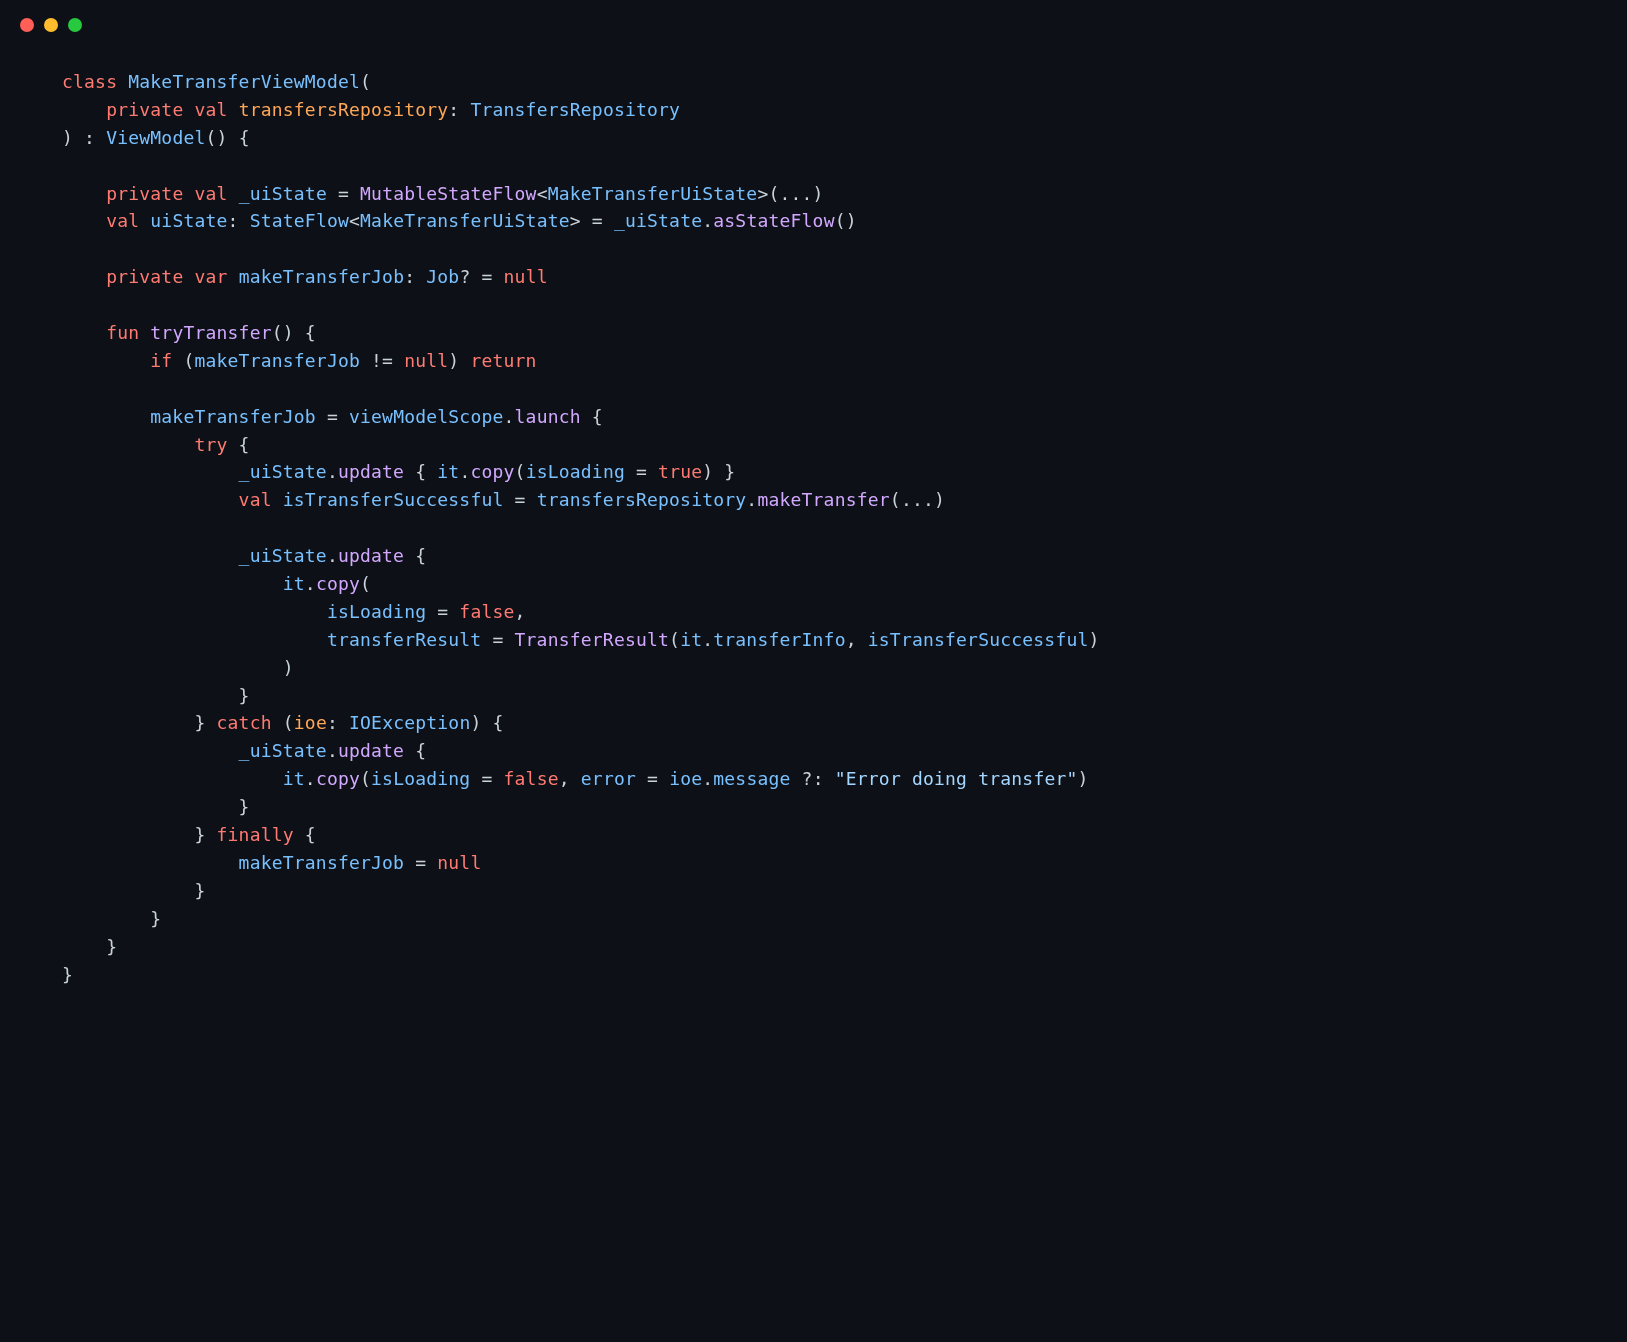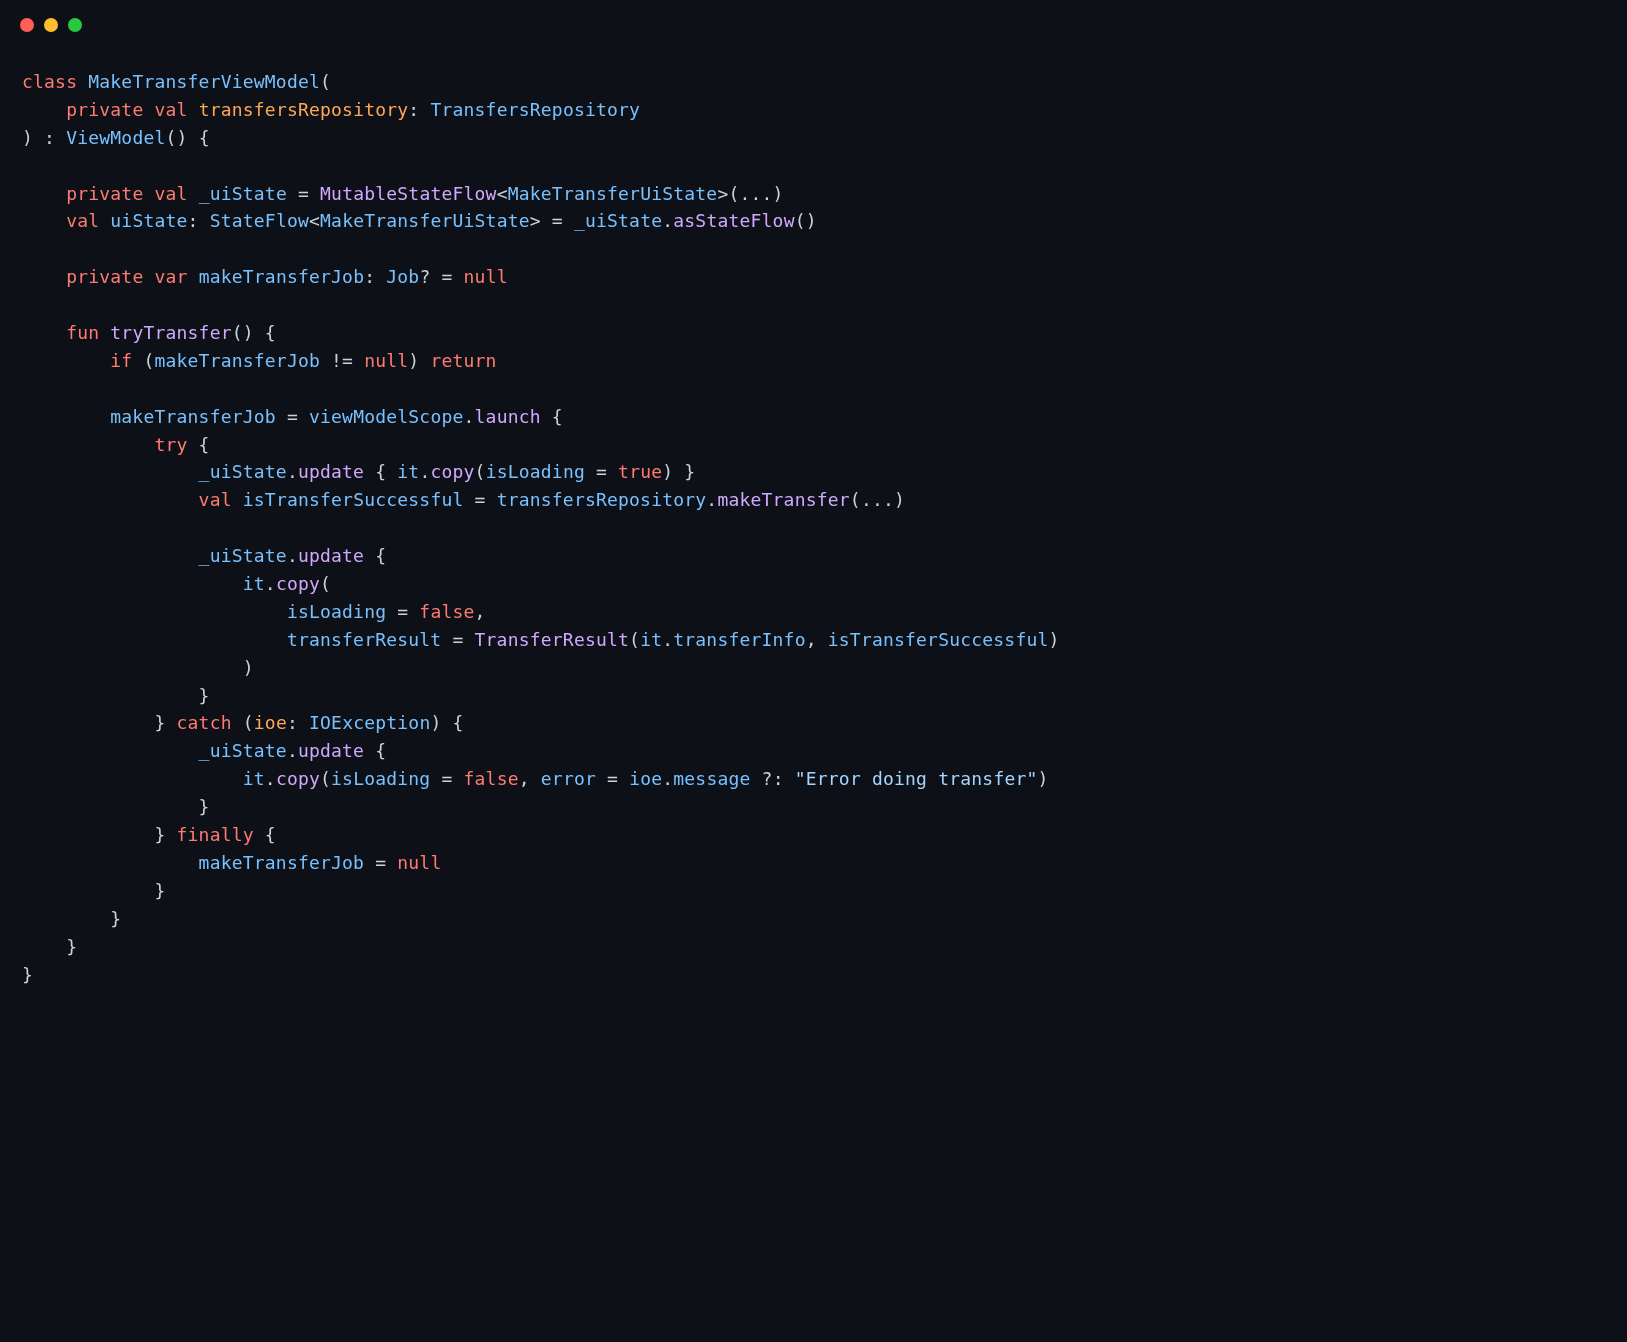--- a/index.html
+++ b/index.html
@@ -20,20 +20,21 @@
   .dot {
     width: 14px; height: 14px; border-radius: 50%;
   }
   .dot.red    { background: #ff5f56; }
   .dot.yellow { background: #ffbd2e; }
   .dot.green  { background: #27c93f; }
   .code {
     padding: 28px 24px 10px 22px;
     white-space: pre;
     letter-spacing: 0.2px;
+    margin-left: 40px;
   }
   
   .kw   { color: #ff7b72; }  
   .fn   { color: #d2a8ff; }  
   .type { color: #79c0ff; }  
   .id   { color: #79c0ff; }  
   .str  { color: #a5d6ff; }  
   .punc { color: #c9d1d9; }  
   .decl { color: #ffa657; }  
 </style>

